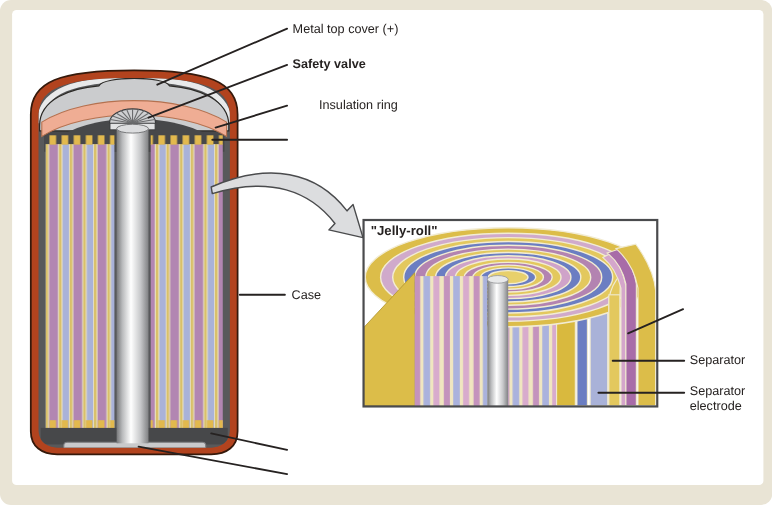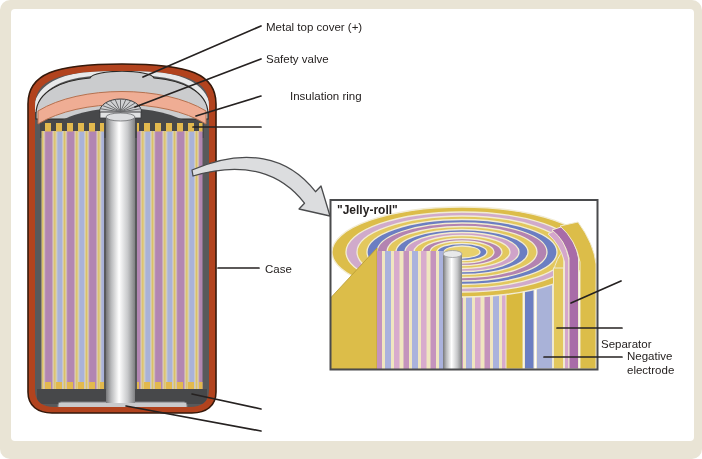--- a/index.html
+++ b/index.html
@@ -161,21 +161,21 @@
       <line x1="218" y1="268" x2="259" y2="268"></line>
       <line x1="192" y1="394" x2="261" y2="409"></line>
       <line x1="126" y1="406" x2="261" y2="431"></line>
       <line x1="571" y1="303" x2="621" y2="281"></line>
       <line x1="557" y1="328" x2="622" y2="328"></line>
       <line x1="544" y1="357" x2="622" y2="357"></line>
     </g>
   </svg>
 
   <div class="label" style="left:266px;top:20px;">Metal top cover (+)</div>
-  <div class="label" style="left:266px;top:52px;">Safety valve</div>
+  <div class="label" style="left:266px;top:52px;font-weight:bold;">Safety valve</div>
   <div class="label" style="left:266px;top:89px;margin-left:24px;">Insulation ring</div>
   <div class="label" style="left:265px;top:262px;">Case</div>
 
   <div class="label bold" style="left:337px;top:203px;">"Jelly-roll"</div>
 
-  <div class="label" style="left:601px;top:321px;margin-top:16px;">Separator</div>
-  <div class="label wrap" style="left:627px;top:349px;">Negative electrode</div>
+  <div class="label" style="left:627px;top:321px;">Separator</div>
+  <div class="label wrap" style="left:627px;top:349px;">Separator electrode</div>
 </div>
 
 </body></html>

